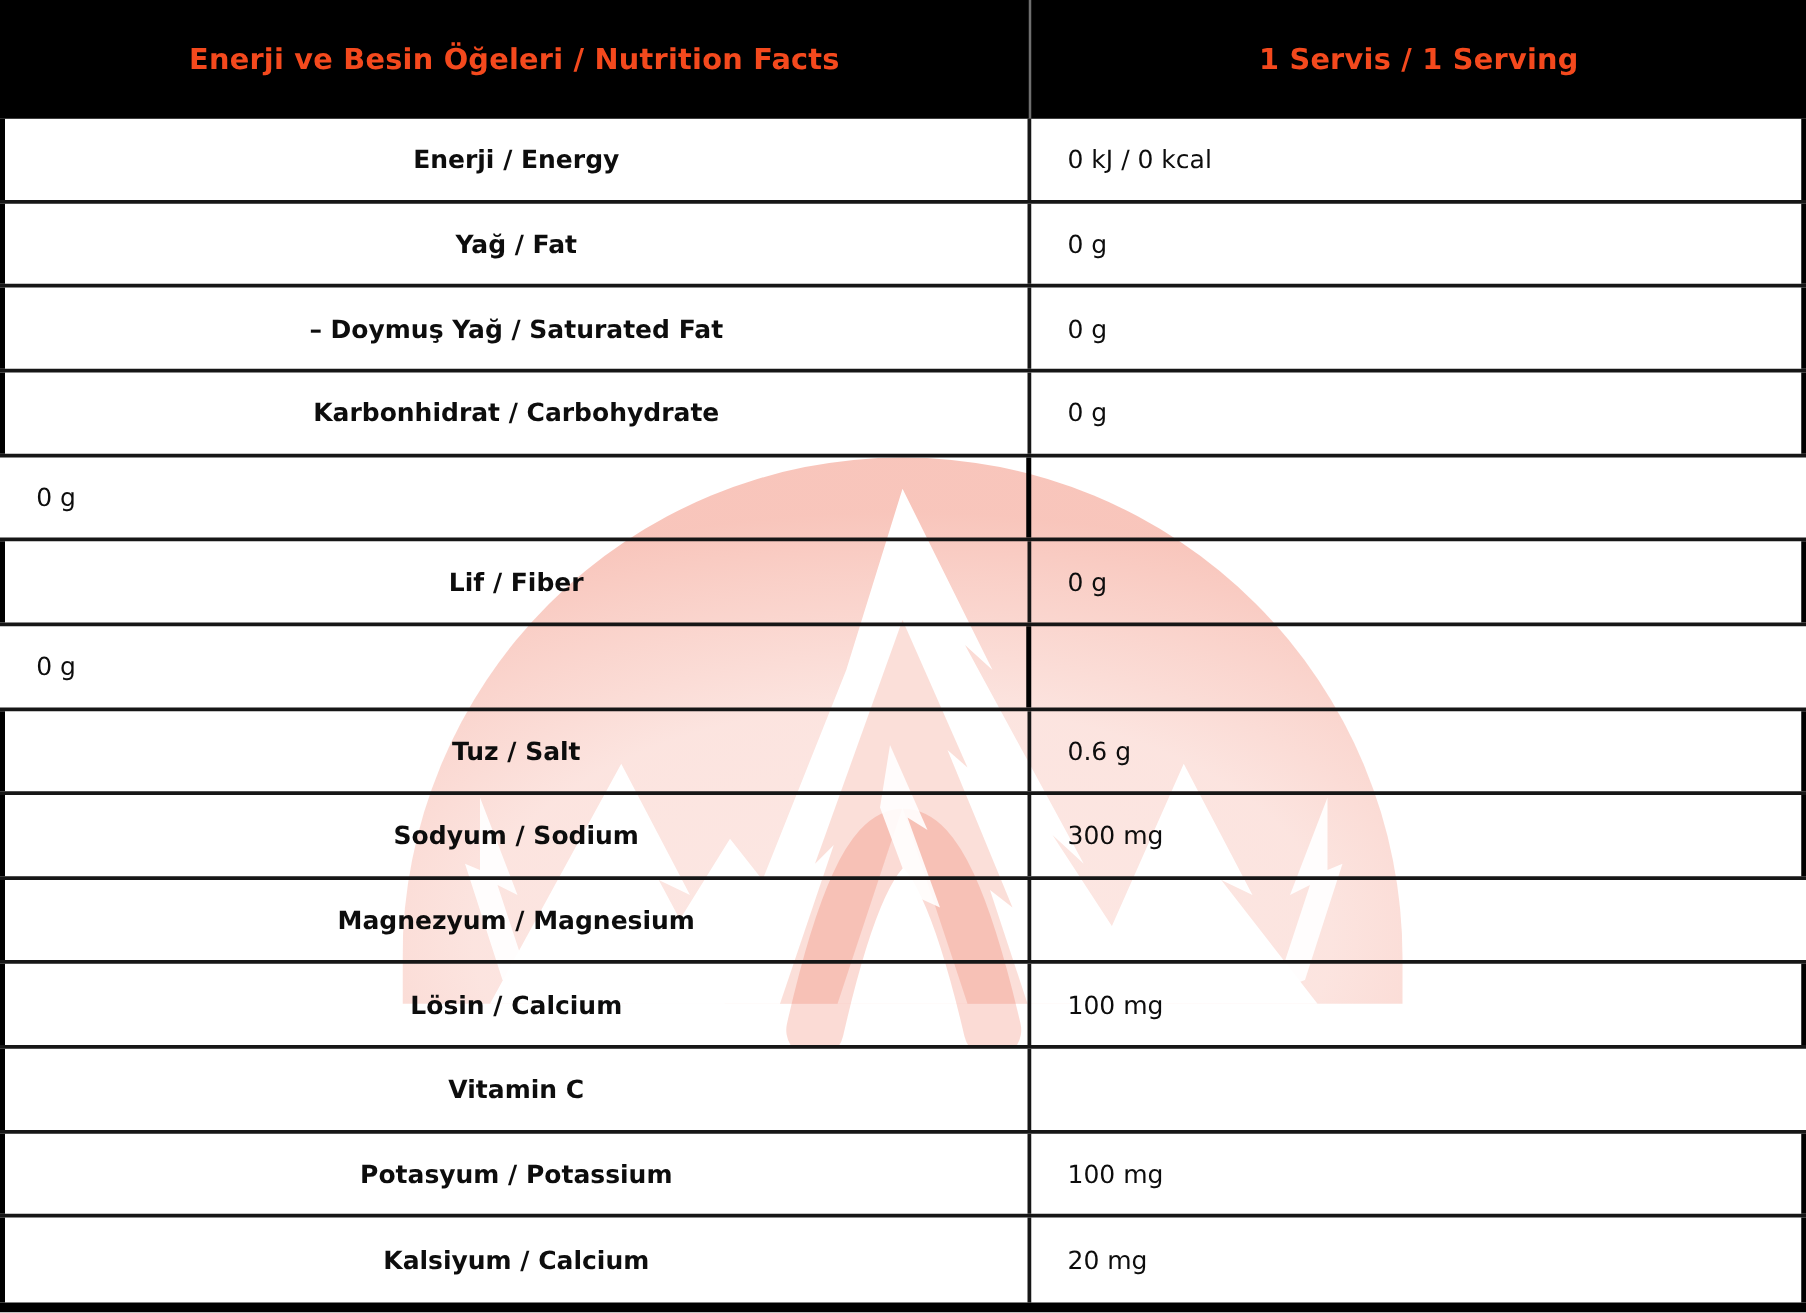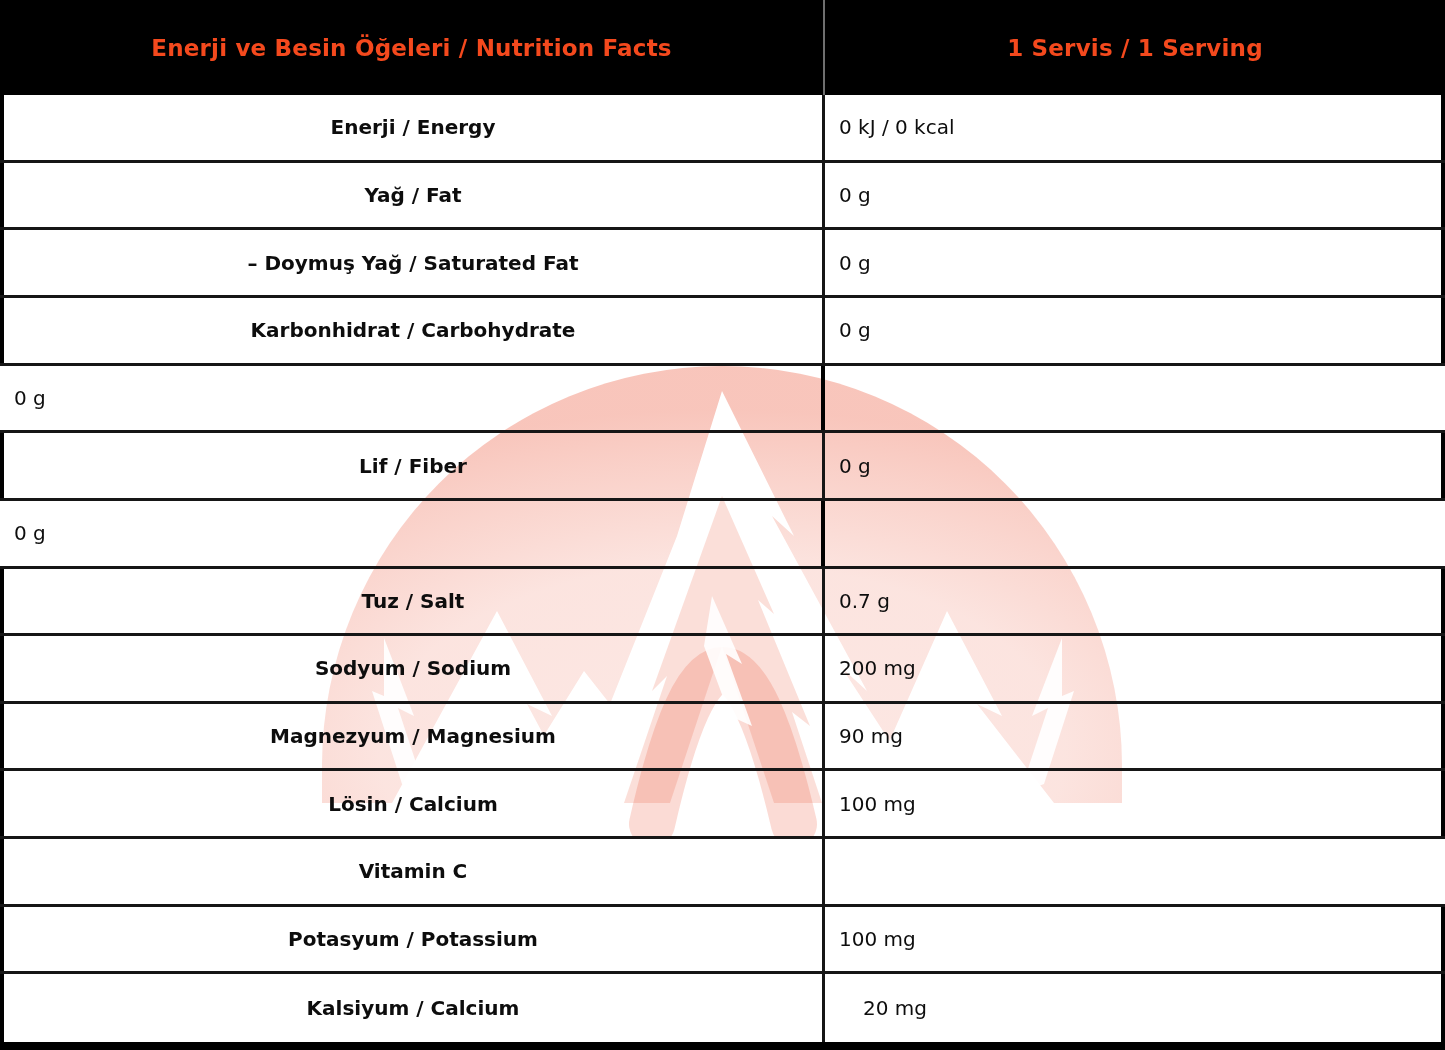--- a/index.html
+++ b/index.html
@@ -45,39 +45,39 @@
     color:#F4491D;
   }
   .hcell.left{border-right:2px solid #6f6f6f;box-sizing:border-box;}
   .brow{
     display:grid;
     grid-template-columns:825px 1fr;
     border-bottom:3px solid #161616;
     box-sizing:border-box;
     background:transparent;
   }
-  .brow:last-child{border-bottom:none;gap:24px;}
+  .brow:last-child{border-bottom:none;}
   .cell{
     display:flex;align-items:center;
     box-sizing:border-box;
     color:#0d0d0d;
     font-size:20px;
   }
   .cell.label{
     justify-content:center;
     font-weight:700;
     border-right:3px solid #161616;
     border-left:4px solid #000;
     text-align:center;
     padding:0 4px;
   }
   .cell.value{
     justify-content:flex-start;
     font-weight:400;
-    padding-left:14px;
+    padding-left:29px;
     border-right:4px solid #000;
   }
   .bottom-bar{
     position:absolute;left:0;bottom:0;
     width:1445px;height:8px;
     background:#000000;
     z-index:2;
   }
 </style>
 </head>
@@ -143,31 +143,30 @@
     <div class="cell label">Lif / Fiber</div>
     <div class="cell value">0 g</div>
   </div>
 
   <div class="brow">
     <div class="cell value">0 g</div>
   </div>
 
   <div class="brow">
     <div class="cell label">Tuz / Salt</div>
-    <div class="cell value">0.7 g</div>
+    <div class="cell value">0.6 g</div>
   </div>
 
   <div class="brow">
     <div class="cell label">Sodyum / Sodium</div>
-    <div class="cell value">200 mg</div>
+    <div class="cell value">300 mg</div>
   </div>
 
   <div class="brow">
     <div class="cell label">Magnezyum / Magnesium</div>
-    <div class="cell value">90 mg</div>
   </div>
 
   <div class="brow">
     <div class="cell label">Lösin / Calcium</div>
     <div class="cell value">100 mg</div>
   </div>
 
   <div class="brow">
     <div class="cell label">Vitamin C</div>
   </div>

